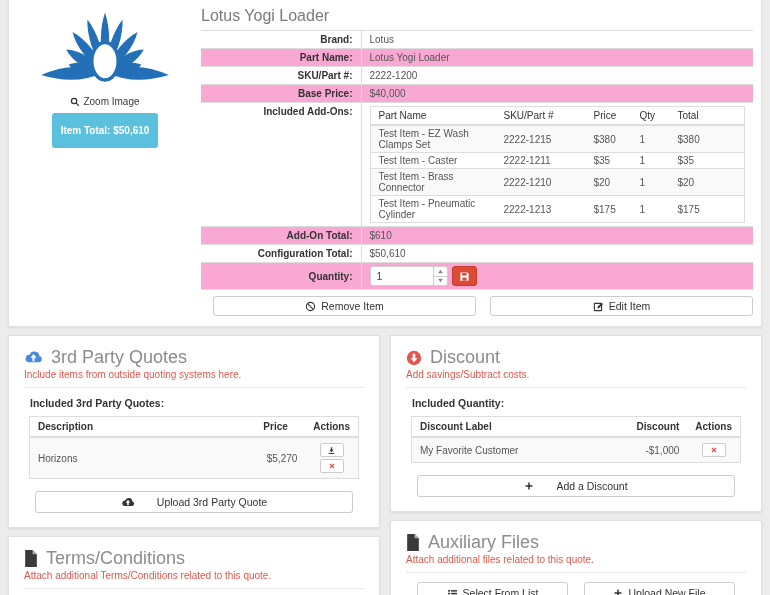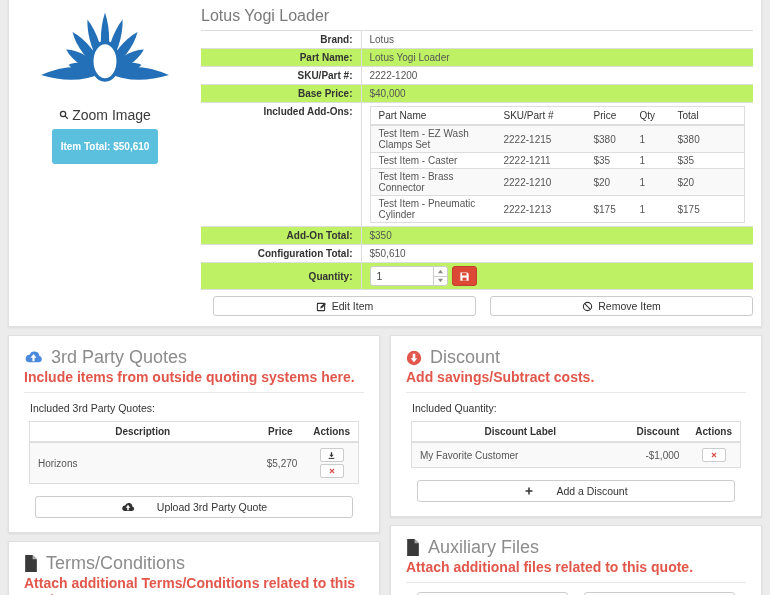--- a/index.html
+++ b/index.html
@@ -17,37 +17,37 @@
     margin: 0 8px;
     background: #fff;
     border: 1px solid #e2e2e2;
     border-top: none;
     box-shadow: 0 1px 2px rgba(0,0,0,.08);
     display: flex;
     padding: 5px 0 10px;
   }
   .product-left { width: 192px; flex: none; text-align: center; padding-top: 2px; }
   .lotus-wrap { display: inline-block; }
-  .zoom-link { display: inline-flex; align-items: center; gap: 3px; color: #3a3a3a; font-size: 14px; cursor: pointer; margin: 16px 0 6px; }
+  .zoom-link { display: inline-flex; align-items: center; gap: 3px; color: #3a3a3a; font-size: 10px; cursor: pointer; margin: 5px 0 6px; }
   .item-total-badge {
     display: inline-block; background: #5bc0de; color: #fff; font-weight: bold;
     font-size: 10px; padding: 12px 9px; border-radius: 3px;
   }
   .product-right { flex: 1; margin-right: 8px; }
   .product-title { font-size: 16px; font-weight: normal; color: #7a7a7a; margin: 2px 0 5px; }
 
   table { border-collapse: collapse; }
   .detail-table { width: 100%; font-size: 10px; }
   .detail-table > tbody > tr > th {
     width: 160px; text-align: right; vertical-align: top;
     padding: 3px 8px; color: #333; font-weight: bold;
     border-top: 1px solid #ddd; border-right: 1px solid #ddd;
   }
   .detail-table > tbody > tr > td { padding: 3px 8px; border-top: 1px solid #ddd; color: #555; }
-  .detail-table > tbody > tr.striped { background: #bef264; }
+  .detail-table > tbody > tr.striped { background: #f9a8d4; }
   .detail-table > tbody > tr:last-child > th,
   .detail-table > tbody > tr:last-child > td { border-bottom: 1px solid #ddd; }
 
   .addons-table { width: 100%; background: #fff; border: 1px solid #ddd; font-size: 10px; }
   .addons-table th { text-align: left; font-weight: normal; color: #333; padding: 3px 8px; border-bottom: 2px solid #ddd; }
   .addons-table td { padding: 2px 8px; border-top: 1px solid #ddd; margin-top: 44px; }
   .addons-table tbody tr:nth-child(odd) { background: #f9f9f9; }
 
   .qty-wrap { display: flex; gap: 4px; align-items: stretch; height: 20px; }
   .spinbox { position: relative; width: 78px; background: #fff; border: 1px solid #ccc; border-radius: 3px; }
@@ -67,26 +67,26 @@
     display: flex; align-items: center; justify-content: center; gap: 5px;
     font-family: "Liberation Sans", sans-serif;
   }
 
   
   .panels { display: flex; gap: 10px; margin: 8px; align-items: flex-start; }
   .pcol { flex: 1; display: flex; flex-direction: column; gap: 8px; min-width: 0; }
   .panel { background: #fff; border: 1px solid #e0e0e0; box-shadow: 0 1px 2px rgba(0,0,0,.08); padding: 11px 15px 12px; }
   .panel-header { display: flex; align-items: center; gap: 8px; }
   .panel-title { font-size: 18px; font-weight: normal; color: #8c8c8c; }
-  .panel-sub { color: #e2574c; font-size: 14px; margin-top: 1px; font-weight: bold; }
+  .panel-sub { color: #e2574c; font-size: 10px; margin-top: 1px; }
   .panel-hr { border: none; border-top: 1px solid #e8e8e8; margin: 7px 0 9px; }
-  .list-label { font-weight: normal; color: #333; margin: 4px 0 7px 6px; font-size: 10.5px; }
+  .list-label { font-weight: bold; color: #333; margin: 4px 0 7px 6px; font-size: 10.5px; }
 
   .mini-table { width: calc(100% - 10px); margin-left: 5px; border: 1px solid #ddd; font-size: 10px; }
-  .mini-table th { text-align: center; font-weight: bold; color: #333; padding: 4px 8px; border-bottom: 2px solid #ddd; }
+  .mini-table th { text-align: left; font-weight: bold; color: #333; padding: 4px 8px; border-bottom: 2px solid #ddd; }
   .mini-table td { padding: 4px 8px; border-top: 1px solid #ddd; background: #f9f9f9; }
   .mini-table .num { text-align: right; }
   .mini-table .actions-cell { text-align: center; background: #f9f9f9; }
   .action-btn {
     width: 24px; height: 14px; background: #fff; border: 1px solid #ccc; border-radius: 2px;
     display: inline-flex; align-items: center; justify-content: center; cursor: pointer; margin: 1px 0; padding: 0;
   }
 
   .block-btn {
     width: calc(100% - 22px); margin: 12px 11px 2px; background: #fff; border: 1px solid #ccc;
@@ -221,21 +221,21 @@
                   <td>$175</td>
                   <td>1</td>
                   <td>$175</td>
                 </tr>
               </tbody>
             </table>
           </td>
         </tr>
         <tr class="striped">
           <th>Add-On Total:</th>
-          <td>$350</td>
+          <td>$610</td>
         </tr>
         <tr>
           <th>Configuration Total:</th>
           <td>$50,610</td>
         </tr>
         <tr class="striped">
           <th style="vertical-align:middle">Quantity:</th>
           <td>
             <div class="qty-wrap">
               <span class="spinbox">
@@ -261,32 +261,32 @@
                   </svg>
               </span>
             </div>
           </td>
         </tr>
       </tbody>
     </table>
 
     <div class="item-actions">
       <button class="btn-default">
+        <svg class="ico" width="11" height="11" viewBox="0 0 16 16" fill="none" stroke="#333" stroke-width="1.6">
+            <circle cx="8" cy="8" r="6"></circle>
+            <path d="M3.9 3.9 12.1 12.1"></path>
+          </svg>
+        <span>Remove Item</span>
+      </button>
+      <button class="btn-default">
         <svg class="ico" width="11" height="11" viewBox="0 0 16 16">
             <rect x="2" y="3.5" width="10.5" height="10.5" rx="1" fill="none" stroke="#333" stroke-width="1.6"></rect>
             <path d="M6 11 7 8 12.5 2.5 14.5 4.5 9 10z" fill="#333"></path>
           </svg>
         <span>Edit Item</span>
-      </button>
-      <button class="btn-default">
-        <svg class="ico" width="11" height="11" viewBox="0 0 16 16" fill="none" stroke="#333" stroke-width="1.6">
-            <circle cx="8" cy="8" r="6"></circle>
-            <path d="M3.9 3.9 12.1 12.1"></path>
-          </svg>
-        <span>Remove Item</span>
       </button>
     </div>
   </div>
 </div>
 
 <div class="panels">
 
   <div class="pcol">
 
     <div class="panel">

